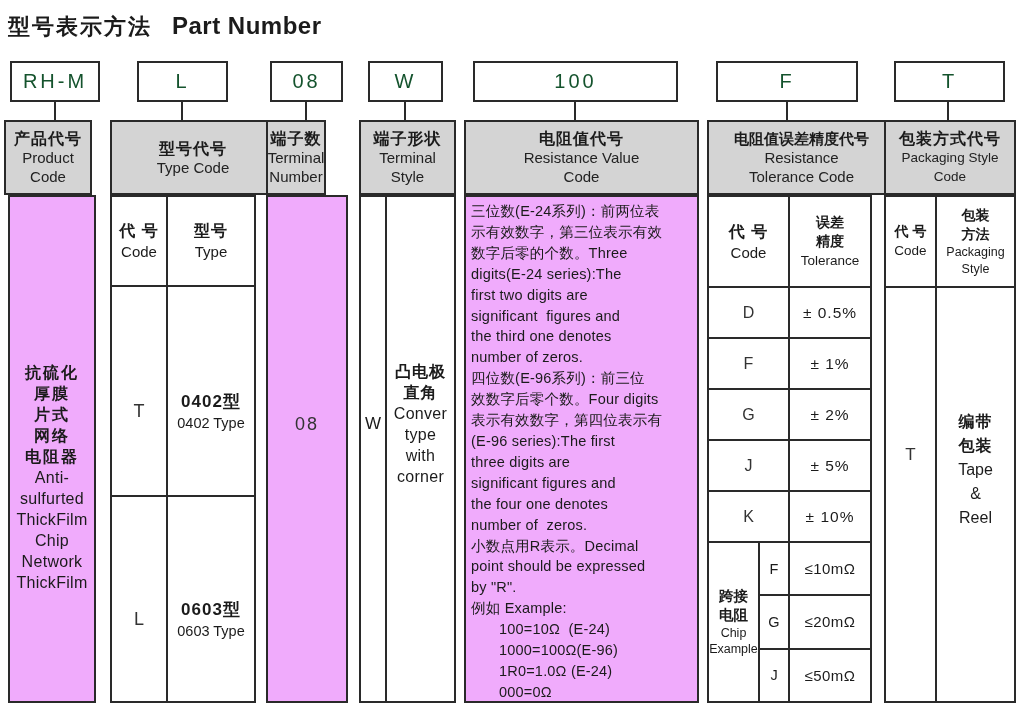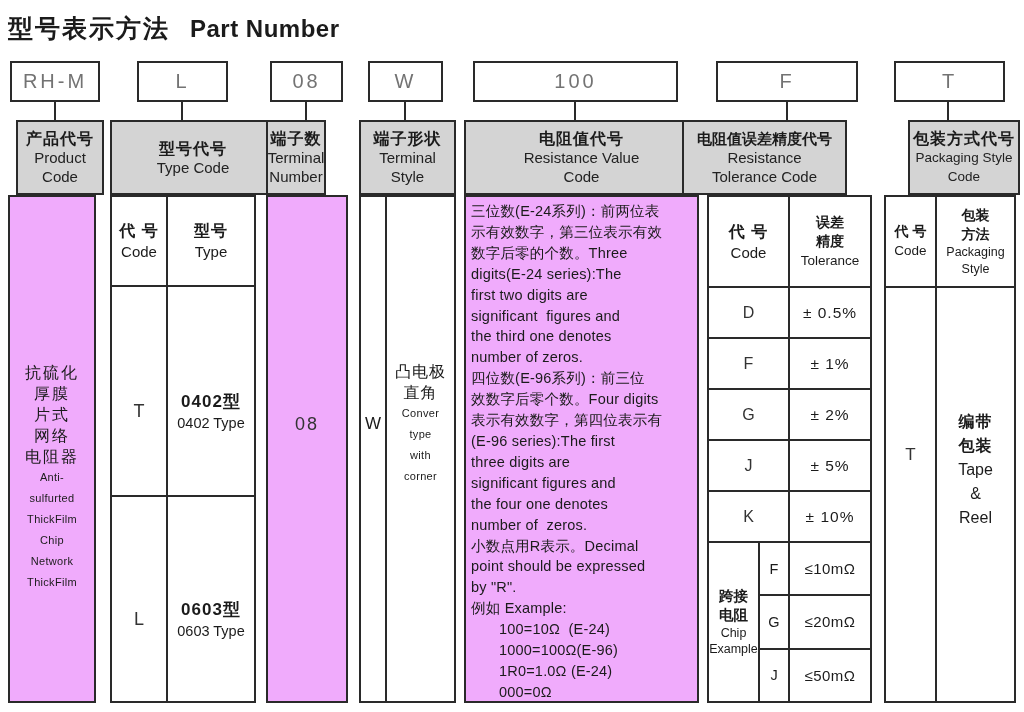--- a/index.html
+++ b/index.html
@@ -1,27 +1,27 @@
 <!DOCTYPE html>
 <html><head>
 <meta charset="utf-8">
 <style>
   html,body{margin:0;padding:0;background:#fff;}
   .canvas{
     position:relative;width:1024px;height:712px;background:#fff;overflow:hidden;
     font-family:"Liberation Sans","DejaVu Sans",sans-serif;color:#1b1b1b;
   }
   .title{position:absolute;left:8px;top:12px;display:flex;align-items:baseline;gap:20px;}
-  .title .t-zh{font-size:25px;font-weight:bold;letter-spacing:2px;}
+  .title .t-zh{font-size:22px;font-weight:bold;letter-spacing:2px;}
   .title .t-en{font-size:24px;font-weight:bold;letter-spacing:0.5px;}
 
   .cbox{
     position:absolute;top:61px;height:41px;border:2px solid #2a2a2a;box-sizing:border-box;
     display:flex;align-items:center;justify-content:center;
-    font-size:20px;letter-spacing:3px;color:#737373;
+    font-size:20px;letter-spacing:3px;color:#14532d;
   }
   .conn{position:absolute;top:101px;height:20px;width:2px;background:#2a2a2a;}
 
   .hdr{
     position:absolute;top:120px;height:75px;border:2px solid #2a2a2a;box-sizing:border-box;
     background:#d4d4d4;display:flex;flex-direction:column;align-items:center;justify-content:center;
     text-align:center;line-height:19px;
   }
   .hz{font-size:16px;font-weight:bold;letter-spacing:1px;}
   .he{font-size:15px;color:#222;}
@@ -36,22 +36,22 @@
   }
   .cell{
     background:#fff;display:flex;flex-direction:column;align-items:center;justify-content:center;
     text-align:center;overflow:hidden;
   }
   .sub-zh{font-size:16px;font-weight:bold;letter-spacing:1px;line-height:22px;}
   .sub-zh-sm{font-size:14px;font-weight:bold;line-height:19px;}
   .sub-en{font-size:15px;line-height:20px;}
   .sub-en-sm{font-size:12.5px;line-height:17px;}
   .code-letter{font-size:18px;color:#333;}
-  .zh-line{font-size:16px;font-weight:normal;letter-spacing:2px;line-height:21px;}
-  .en-line{font-size:11px;line-height:21px;letter-spacing:0.3px;}
+  .zh-line{font-size:16px;font-weight:bold;letter-spacing:2px;line-height:21px;}
+  .en-line{font-size:16px;line-height:21px;letter-spacing:0.3px;}
   .type-zh{font-size:17px;font-weight:bold;letter-spacing:1px;line-height:23px;}
   .type-en{font-size:14.5px;line-height:20px;}
 
   .rv{align-items:flex-start;justify-content:flex-start;text-align:left;padding:4px 2px 0 5px;}
   .rv-line{font-size:14.5px;line-height:20.9px;white-space:pre;letter-spacing:0.2px;}
   .rv-ind{padding-left:28px;}
 
   .tol-val{font-size:15.5px;letter-spacing:1px;}
   .jmp-zh{font-size:14.5px;font-weight:bold;line-height:19px;}
   .jmp-en{font-size:12.5px;line-height:16px;}
@@ -85,21 +85,21 @@
   <div class="cbox" style="left:894px;width:111px">T</div>
 
   <div class="conn" style="left:54px"></div>
   <div class="conn" style="left:181px"></div>
   <div class="conn" style="left:305px"></div>
   <div class="conn" style="left:404px"></div>
   <div class="conn" style="left:574px"></div>
   <div class="conn" style="left:786px"></div>
   <div class="conn" style="left:947px"></div>
 
-  <div class="hdr" style="left:16px;width:88px">
+  <div class="hdr" style="left:4px;width:88px">
     <div class="hz">产品代号</div>
     <div class="he">Product</div>
     <div class="he">Code</div>
   </div>
   <div class="hdr" style="left:110px;width:166px">
     <div class="hz">型号代号</div>
     <div class="he">Type Code</div>
   </div>
   <div class="hdr" style="left:266px;width:60px">
     <div class="hz">端子数</div>
@@ -109,26 +109,26 @@
   <div class="hdr" style="left:359px;width:97px">
     <div class="hz">端子形状</div>
     <div class="he">Terminal</div>
     <div class="he">Style</div>
   </div>
   <div class="hdr" style="left:464px;width:235px">
     <div class="hz">电阻值代号</div>
     <div class="he">Resistance Value</div>
     <div class="he">Code</div>
   </div>
-  <div class="hdr" style="left:682px;width:165px">
+  <div class="hdr" style="left:707px;width:189px">
     <div class="hz" style="font-size:15px;letter-spacing:0">电阻值误差精度代号</div>
     <div class="he">Resistance</div>
     <div class="he">Tolerance Code</div>
   </div>
-  <div class="hdr" style="left:908px;width:112px">
+  <div class="hdr" style="left:884px;width:132px">
     <div class="hz">包装方式代号</div>
     <div class="he-sm">Packaging Style</div>
     <div class="he-sm">Code</div>
   </div>
 
   <div class="panel" style="left:8px;top:195px;width:88px;height:508px">
     <div class="dn28">
       <div class="zh-line">抗硫化</div>
       <div class="zh-line">厚膜</div>
       <div class="zh-line">片式</div>

